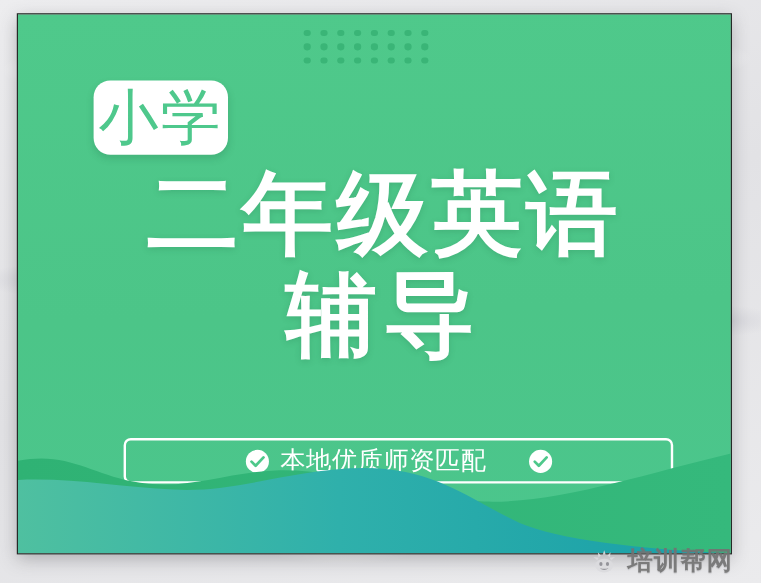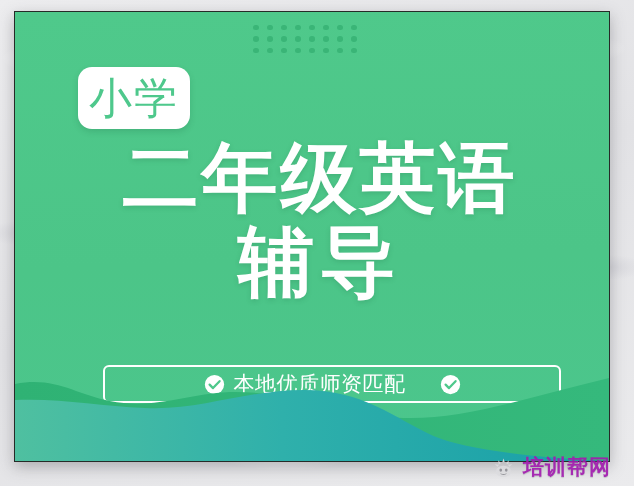--- a/index.html
+++ b/index.html
@@ -78,21 +78,21 @@
     width: 112px;
     height: 62px;
     border-radius: 14px;
     background: #ffffff;
     box-shadow: 0 3px 6px rgba(20,90,55,.18);
     display: flex;
     align-items: center;
     justify-content: center;
   }
   #level-badge .txt {
-    font-size: 43px;
+    font-size: 50px;
     line-height: 1;
     font-weight: 400;
     color: #4ec88c;
     letter-spacing: 2px;
     font-family: "DejaVu Sans", "Liberation Sans", sans-serif;
   }
 
   
   #headline {
     position: absolute;
@@ -165,21 +165,21 @@
     height: 30px;
     display: flex;
     align-items: center;
     gap: 7px;
     z-index: 5;
     opacity: .92;
   }
   #watermark .wm-text {
     font-size: 21px;
     font-weight: bold;
-    color: #a21caf;
+    color: #737373;
     letter-spacing: 1px;
     text-shadow: 0 1px 1px rgba(120,120,125,.35);
     white-space: nowrap;
   }
   #watermark .wm-logo {
     width: 25px;
     height: 25px;
     display: block;
   }
 </style>

